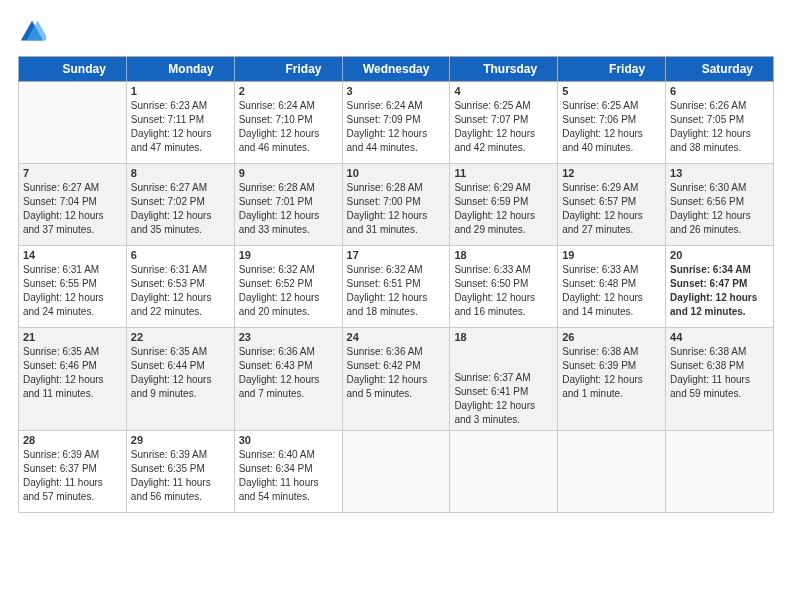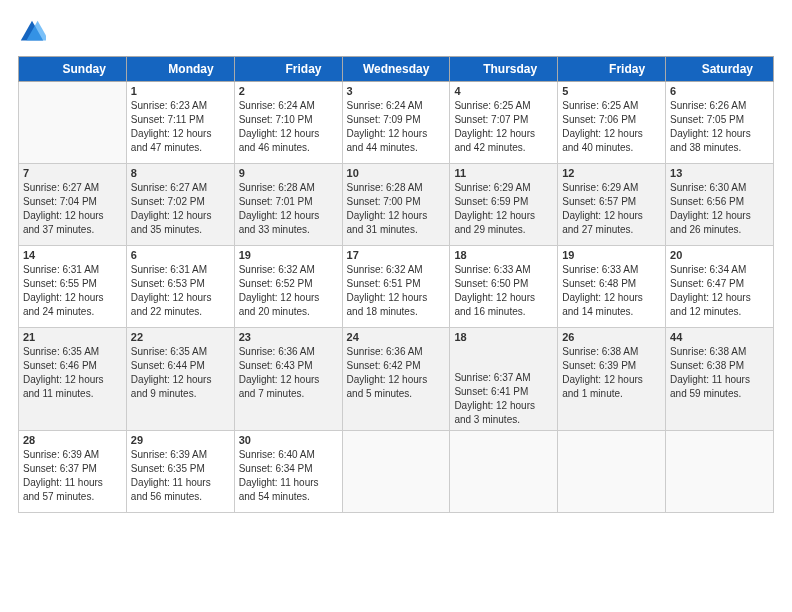--- a/index.html
+++ b/index.html
@@ -265,21 +265,21 @@
           </td>
           <td>
             <div class="day-number">19</div>
             <div class="day-info" style="white-space: pre-line;">Sunrise: 6:33 AM
 Sunset: 6:48 PM
 Daylight: 12 hours
 and 14 minutes.</div>
           </td>
           <td>
             <div class="day-number">20</div>
-            <div class="day-info" style="white-space: pre-line;">Sunrise: 6:34 AM
+            <div class="day-info" style="white-space: pre-line; font-weight: bold;">Sunrise: 6:34 AM
 Sunset: 6:47 PM
 Daylight: 12 hours
 and 12 minutes.</div>
           </td>
         </tr>
         <tr class="row-shaded">
           <td>
             <div class="day-number">21</div>
             <div class="day-info" style="white-space: pre-line;">Sunrise: 6:35 AM
 Sunset: 6:46 PM

